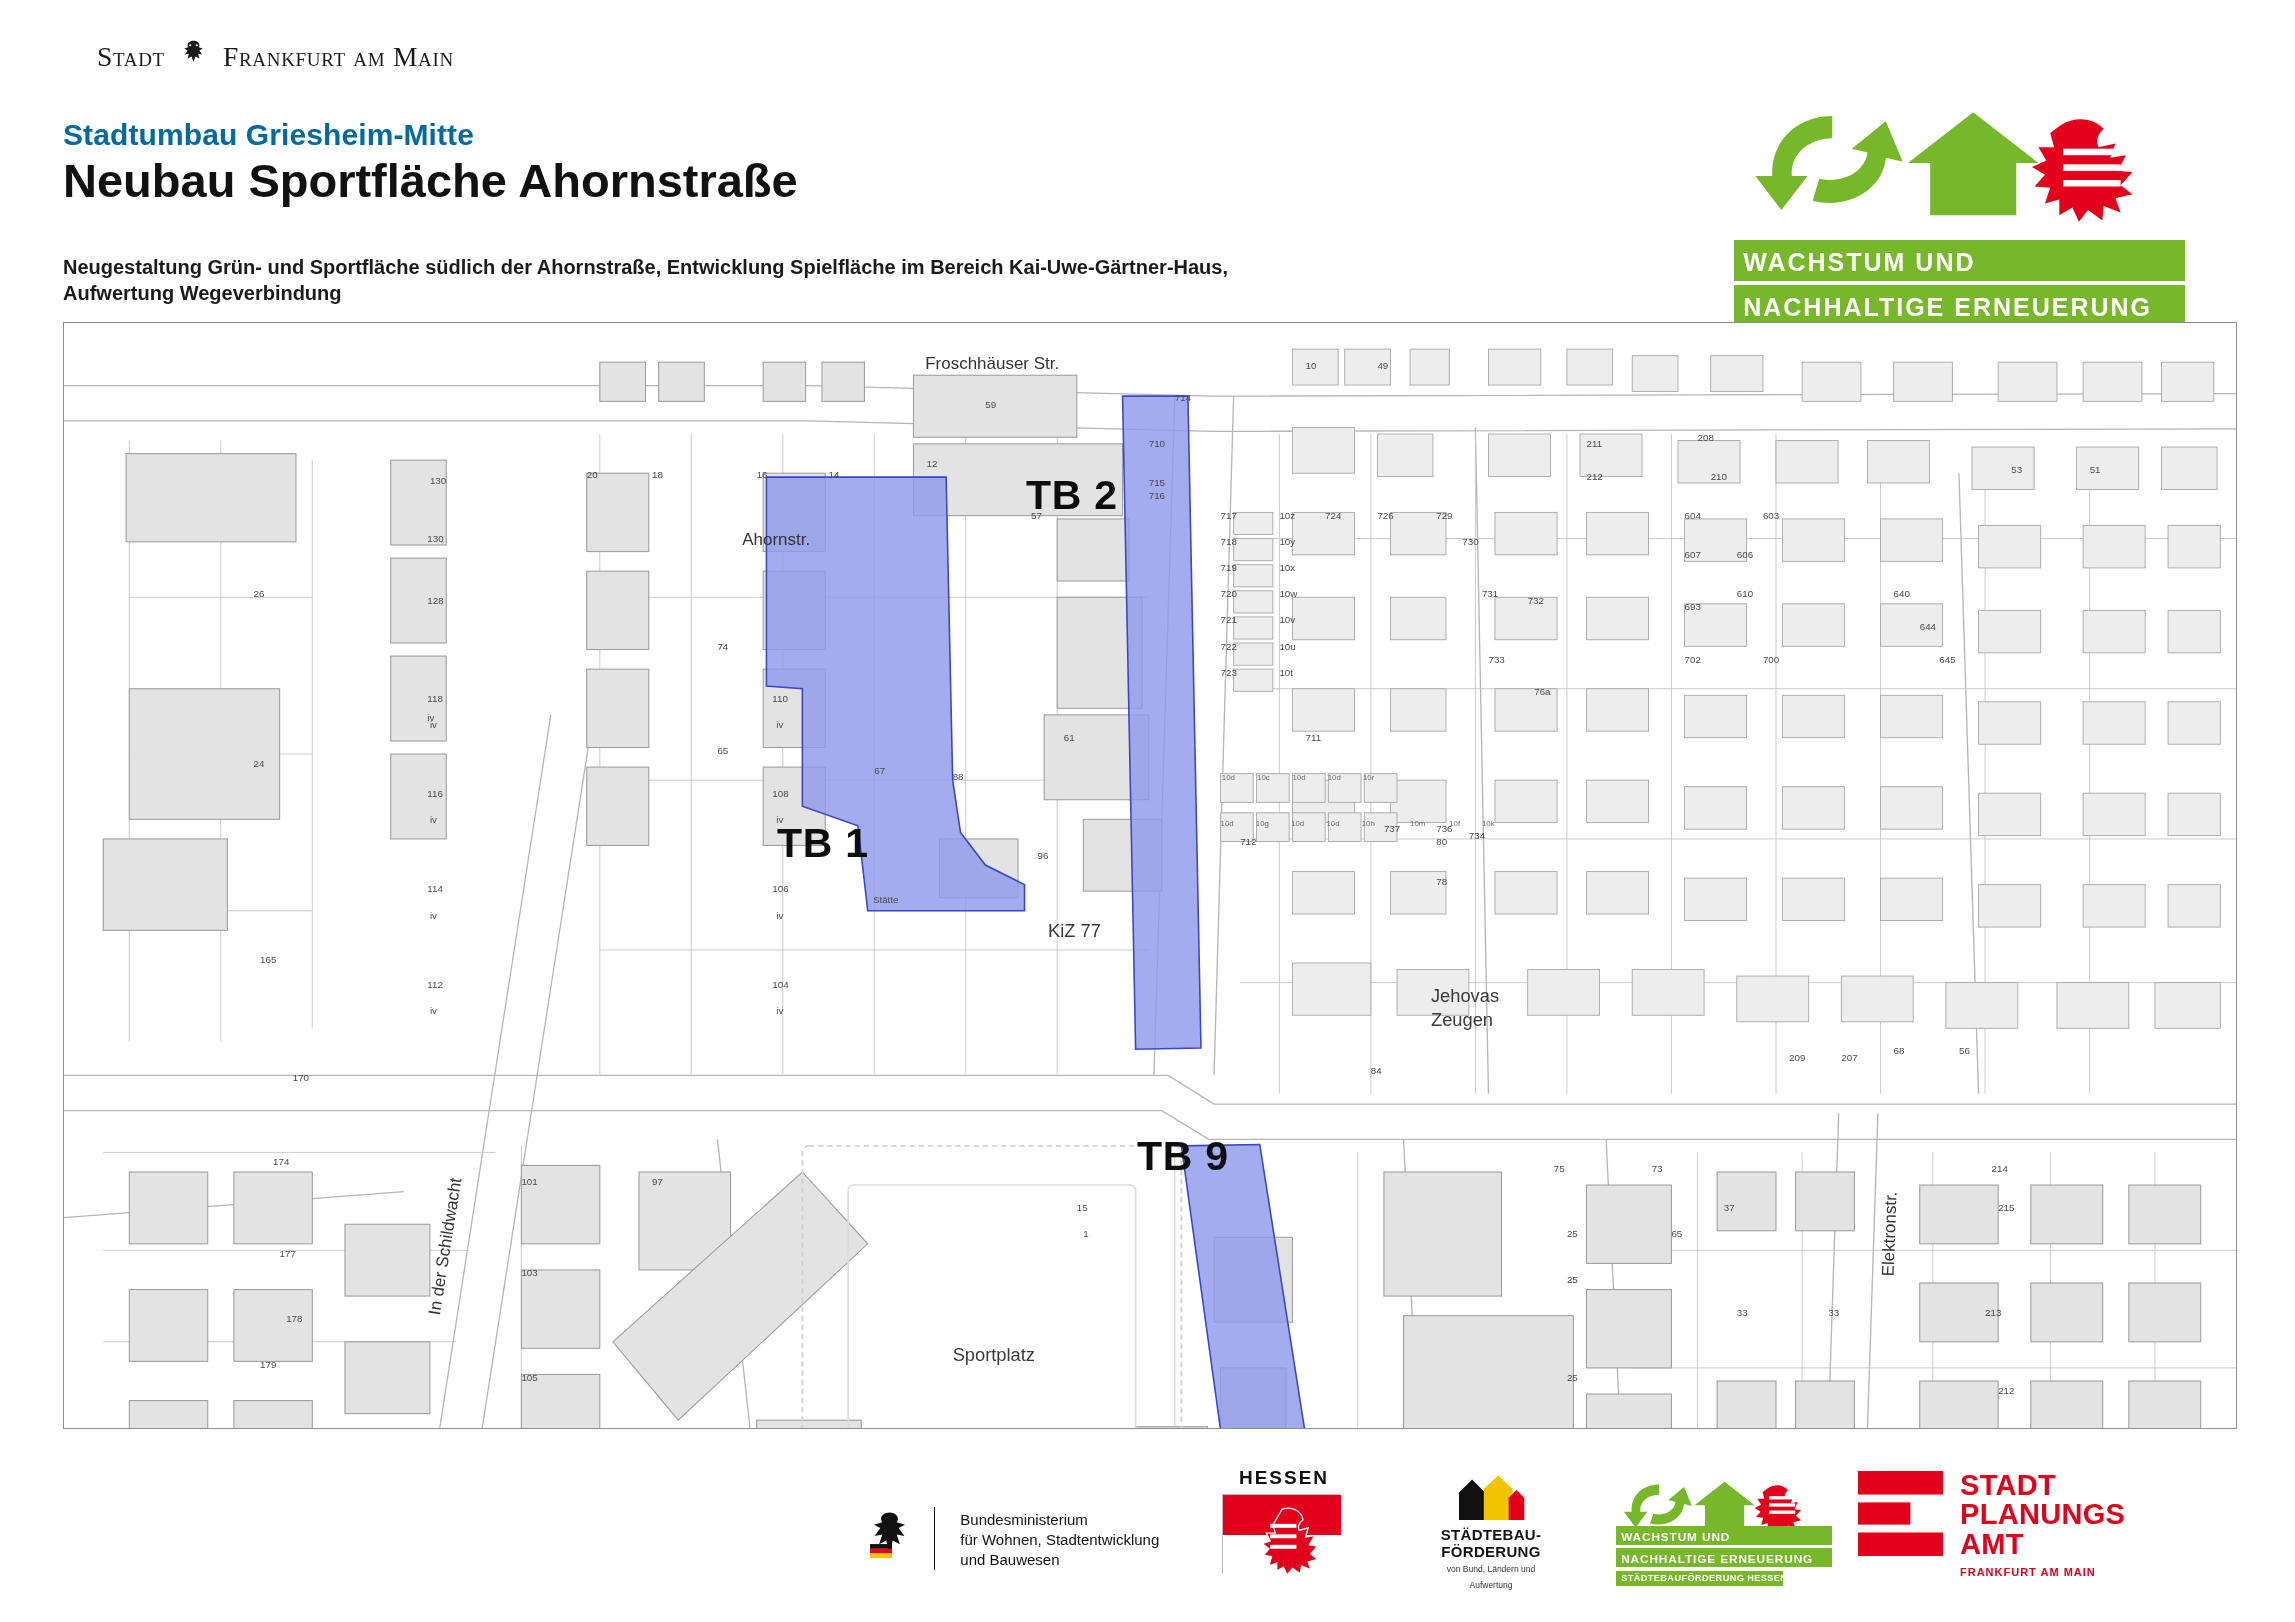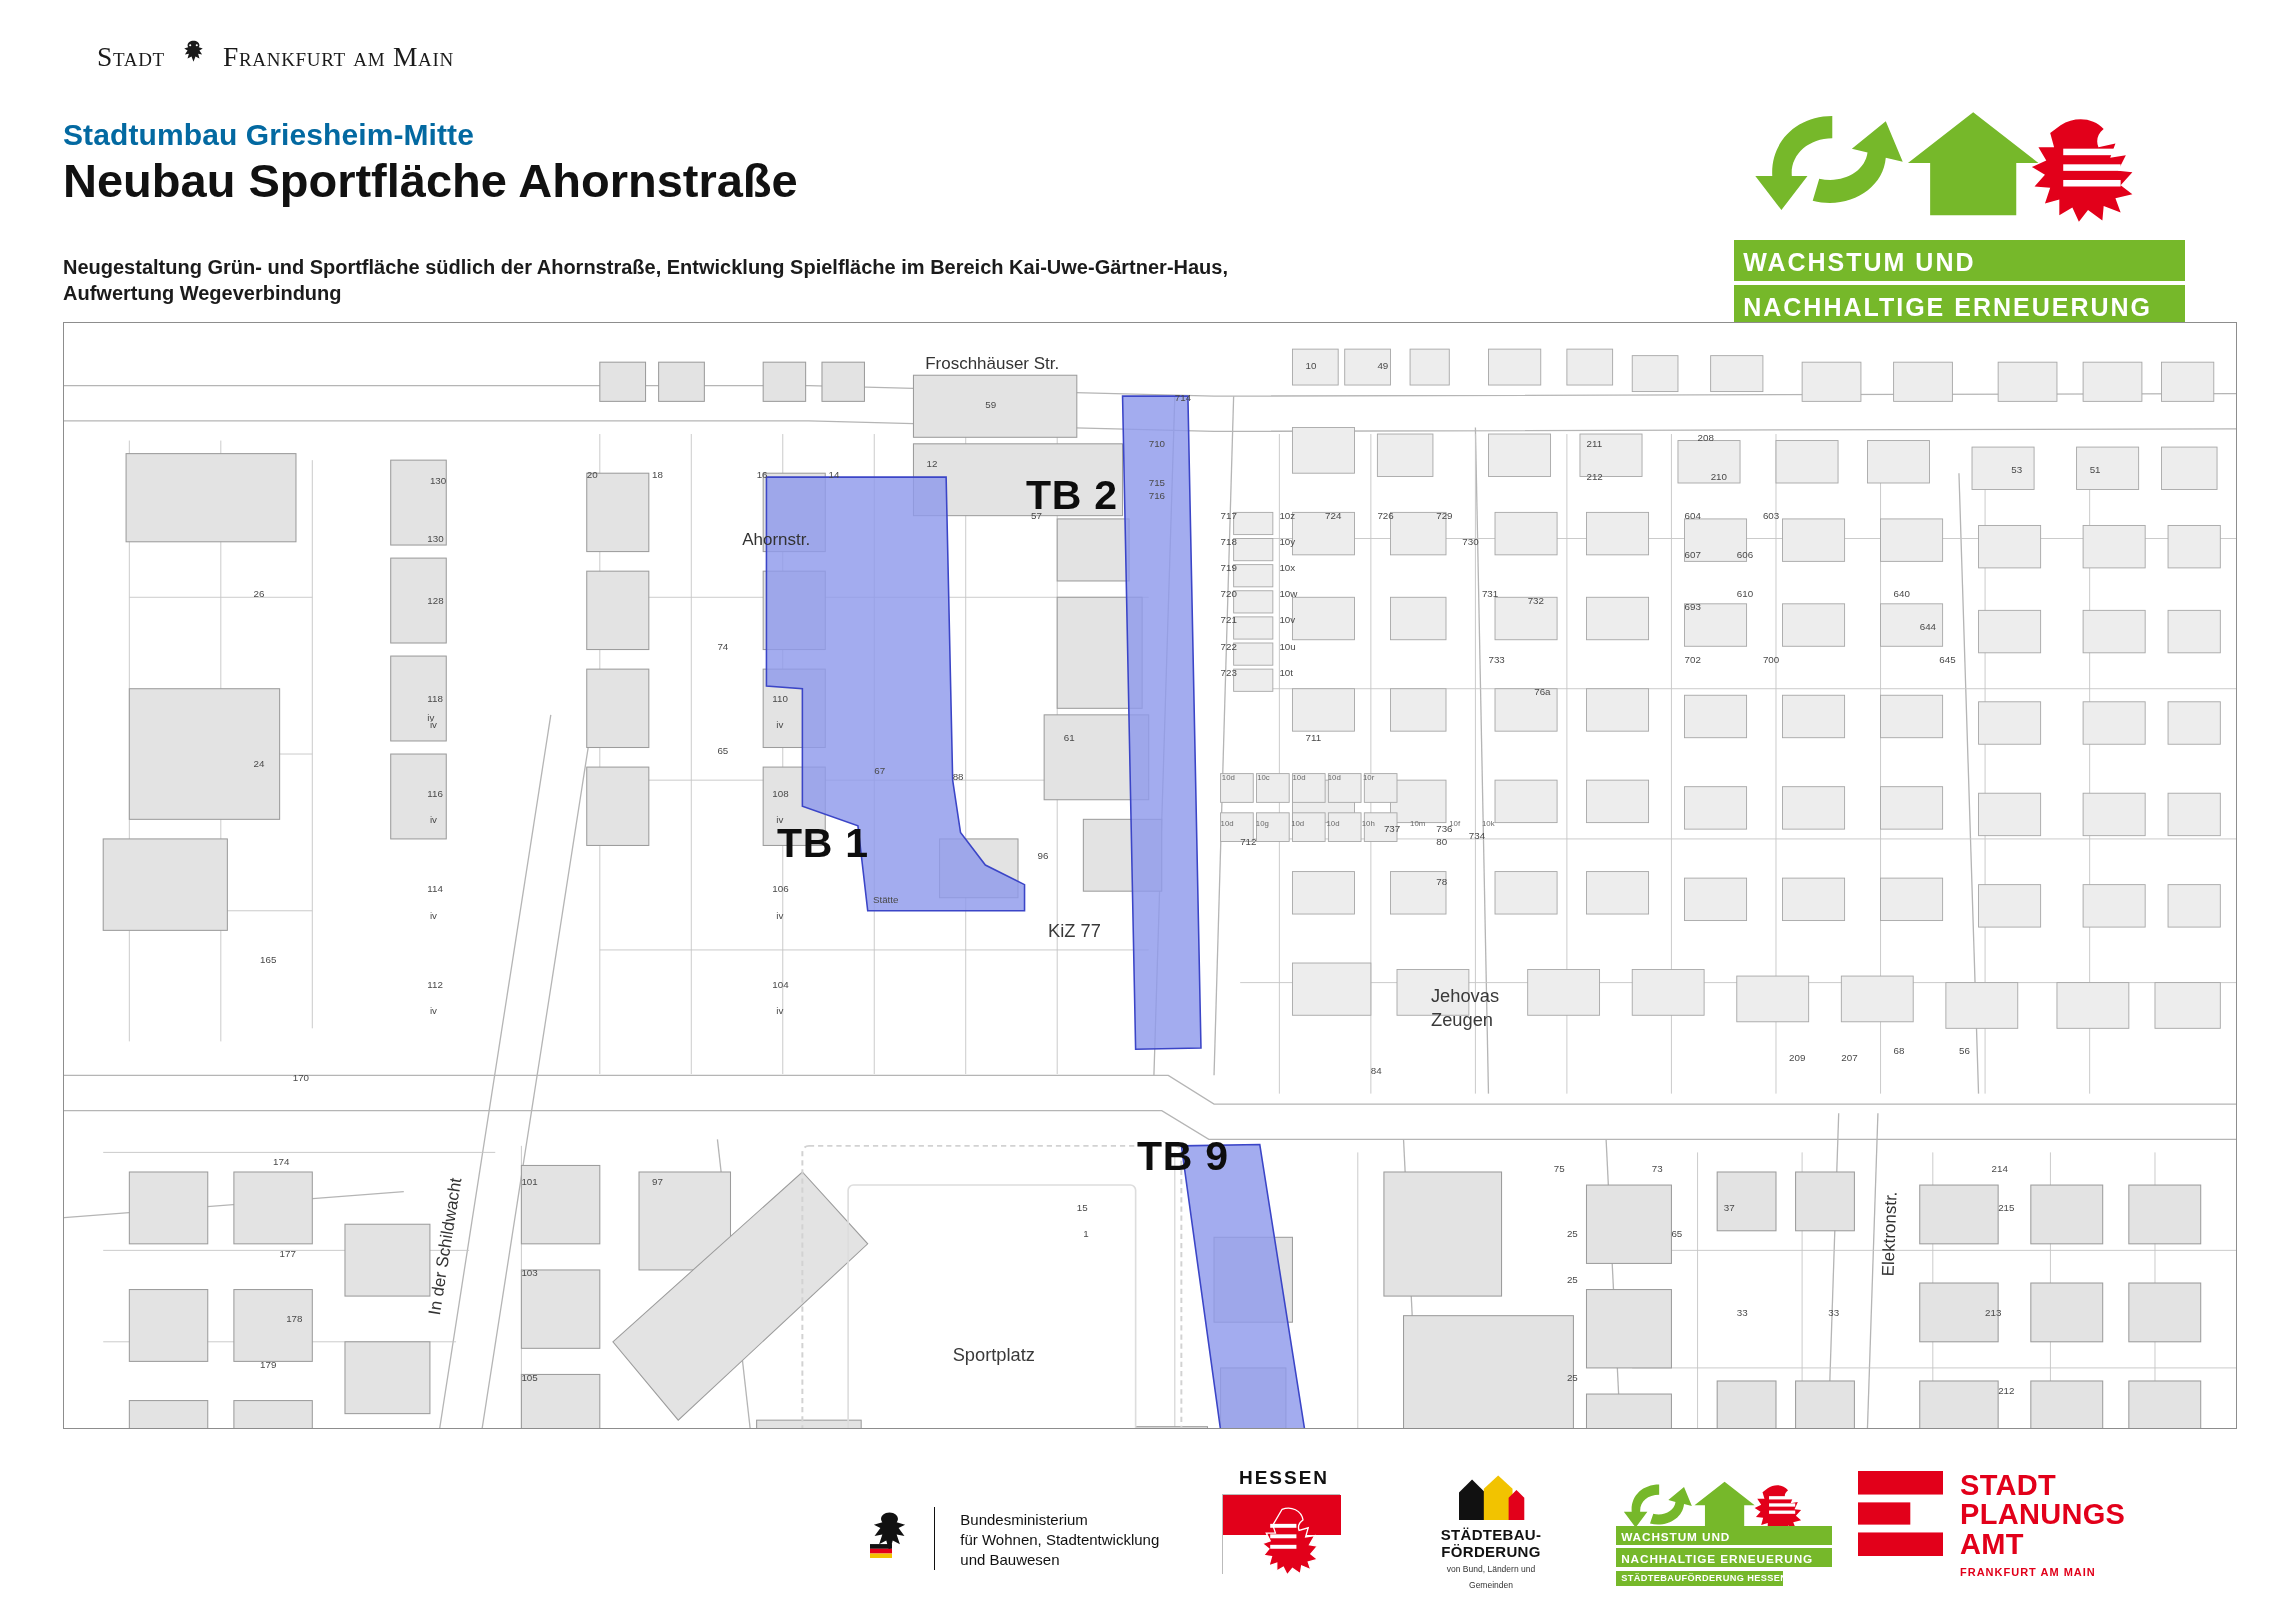--- a/index.html
+++ b/index.html
@@ -654,21 +654,21 @@
       <div class="house">
         <svg viewBox="0 0 110 72" width="72" height="47">
           <path d="M6 72 L6 30 L26 10 L46 30 L46 72 Z" fill="#111111"></path>
           <path d="M44 72 L44 24 L66 4 L88 24 L88 72 Z" fill="#f2c300"></path>
           <path d="M82 72 L82 38 L94 26 L106 38 L106 72 Z" fill="#e2001a"></path>
         </svg>
       </div>
       <div class="sb1">STÄDTEBAU-</div>
       <div class="sb2">FÖRDERUNG</div>
       <div class="sb3">von Bund, Ländern und</div>
-      <div class="sb3">Gemeinden</div>
+      <div class="sb3">Aufwertung</div>
     </div>
 
     <div class="f-logo" id="program-footer">
       <svg viewBox="0 0 370 76" width="242" height="50">
         <path d="M66 8 c-26 0 -44 18 -42 42 l-12 0 l18 24 l18 -24 l-11 0 c-1 -15 11 -26 29 -26 z" fill="#76b82a"></path>
         <path d="M52 68 c26 6 50 -8 52 -30 l12 3 l-12 -29 l-24 20 l11 3 c-2 14 -18 22 -34 18 z" fill="#76b82a"></path>
         <path d="M136 76 l0 -36 l-16 0 l46 -36 l46 36 l-16 0 l0 36 z" fill="#76b82a"></path>
         <g transform="translate(218,2)">
           <path d="M14 12 c10 -7 24 -6 31 3 c-5 4 -6 9 -4 13 l12 -3 l-4 10 l11 -2 l-5 11 l10 1 l-8 9 l8 7 l-12 3 l4 10 l-12 -5 l-1 10 l-10 -7 l-7 8 l-4 -10 l-9 6 l0 -11 l-10 3 l3 -11 l-11 -1 l7 -8 l-9 -6 l10 -5 l-6 -9 l11 0 l-3 -10 z" fill="#e2001a"></path>
           <g fill="#fff">

